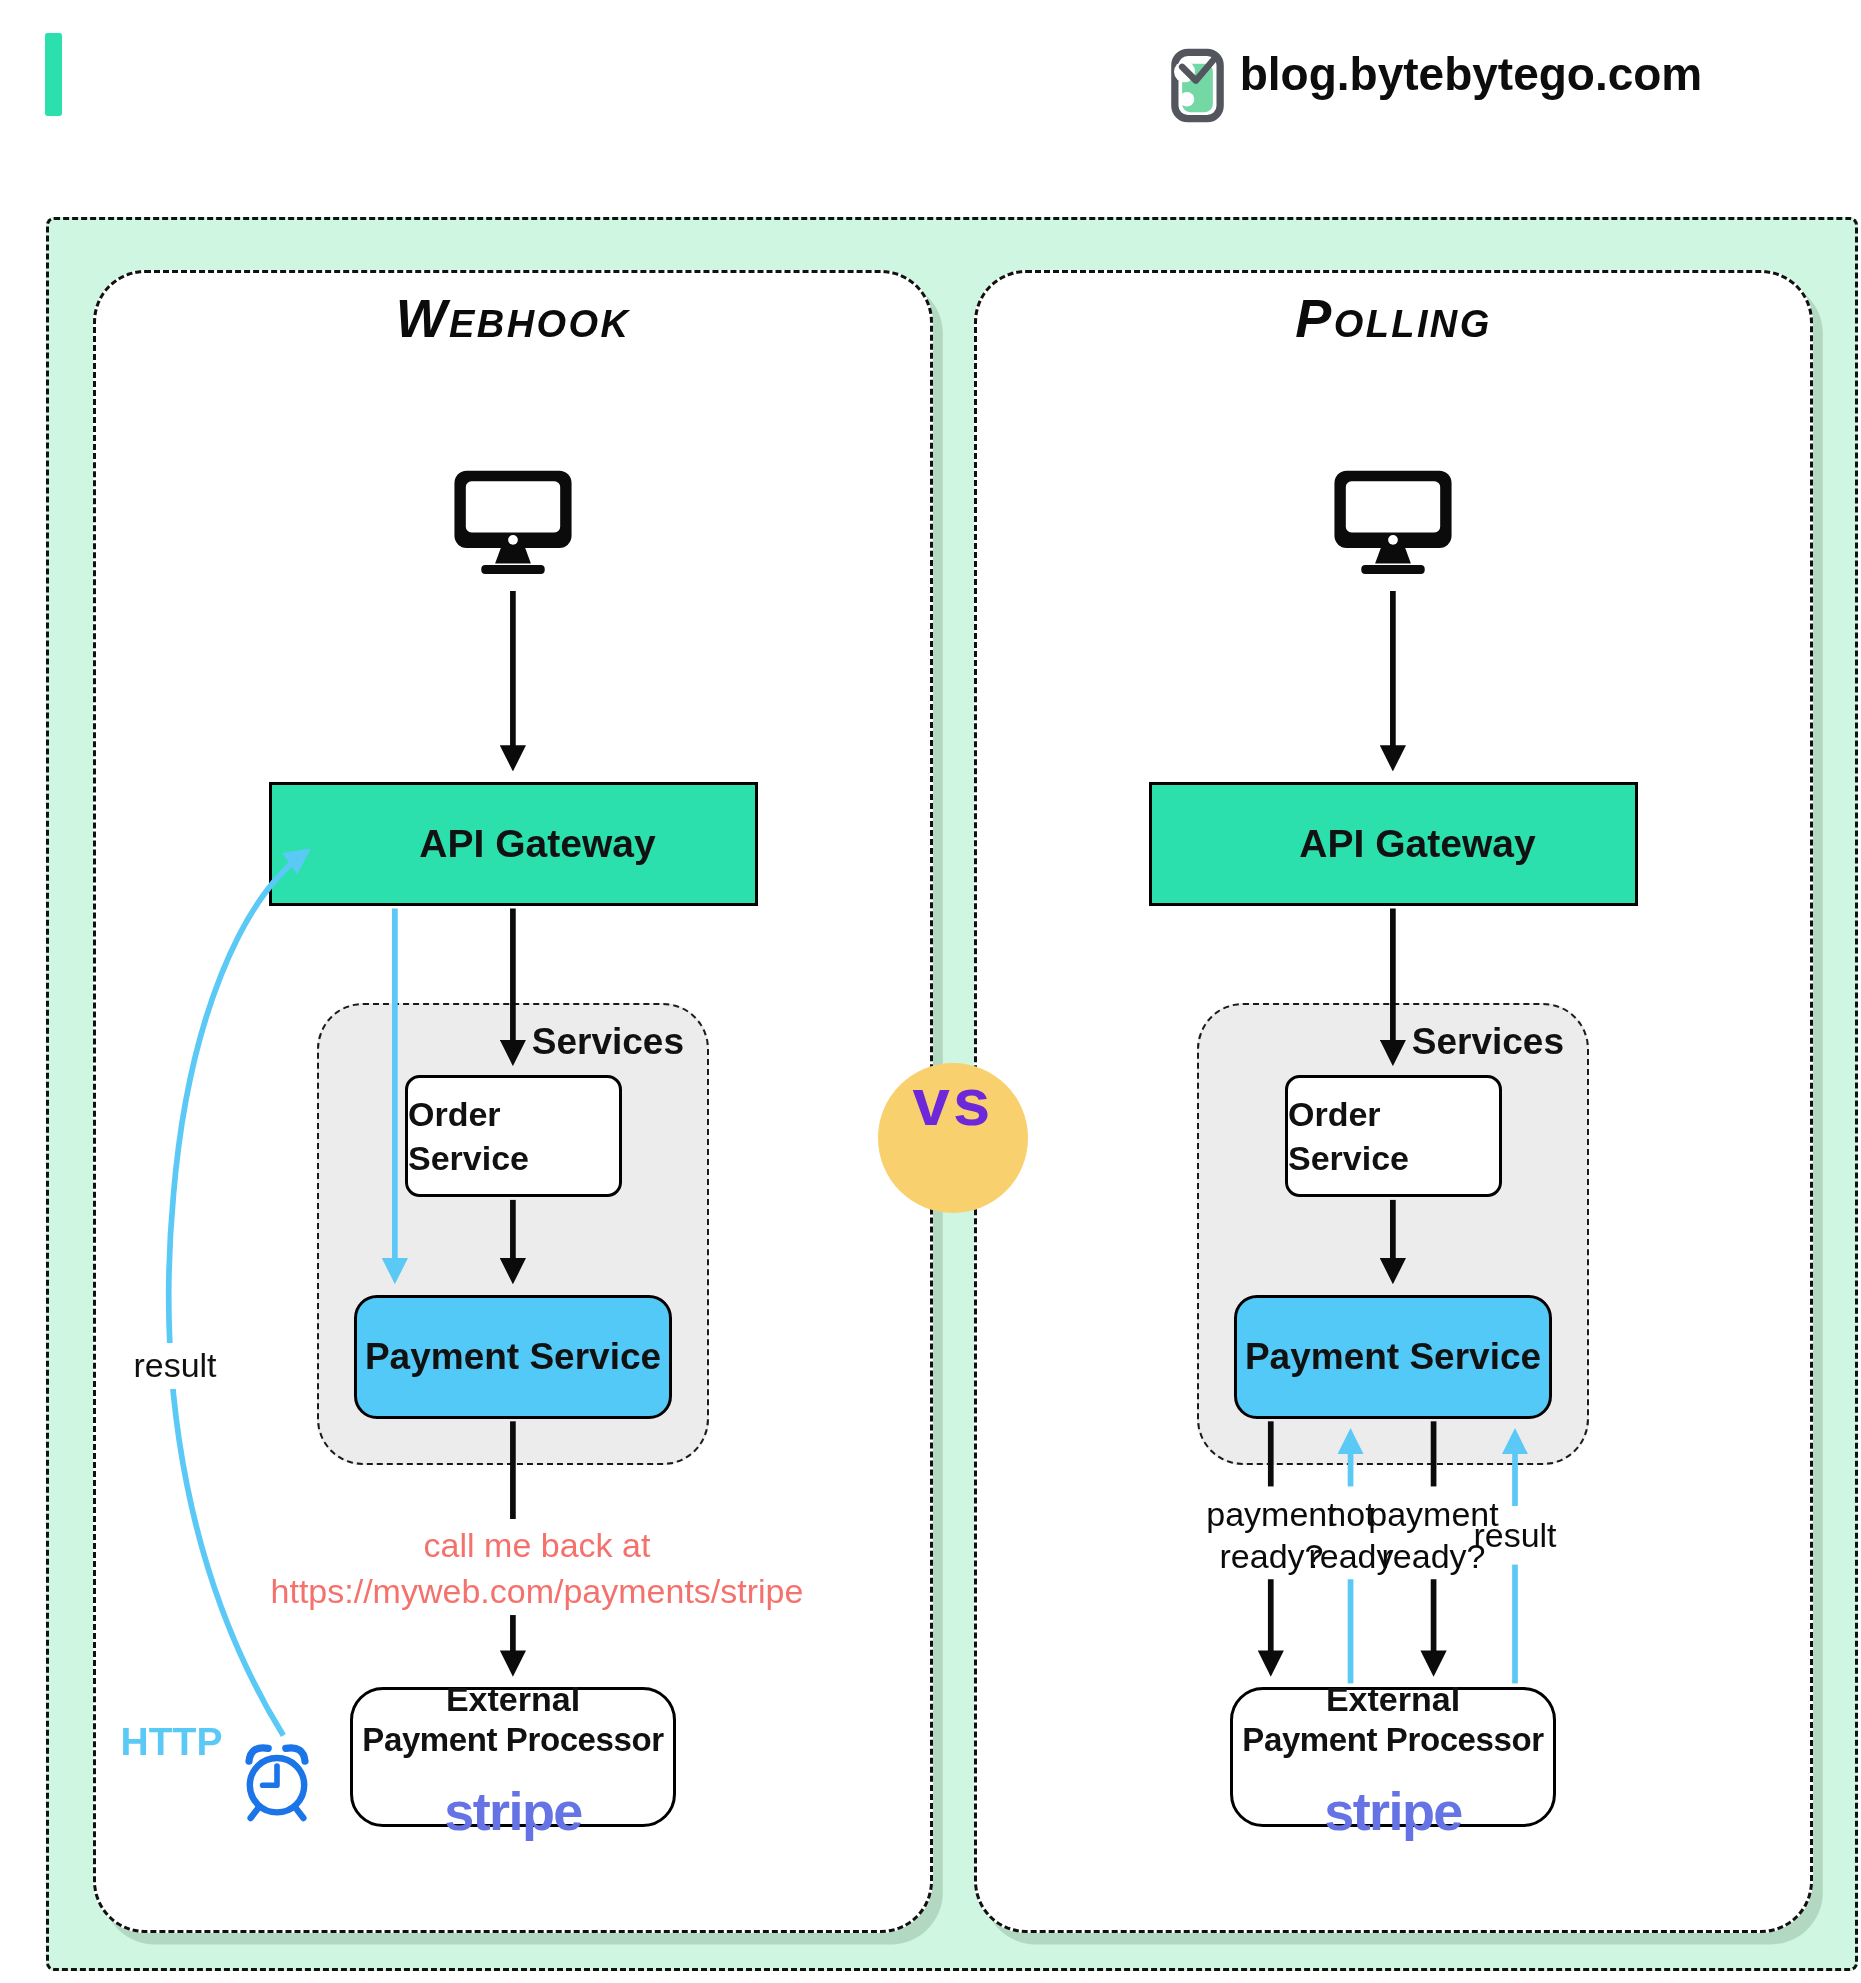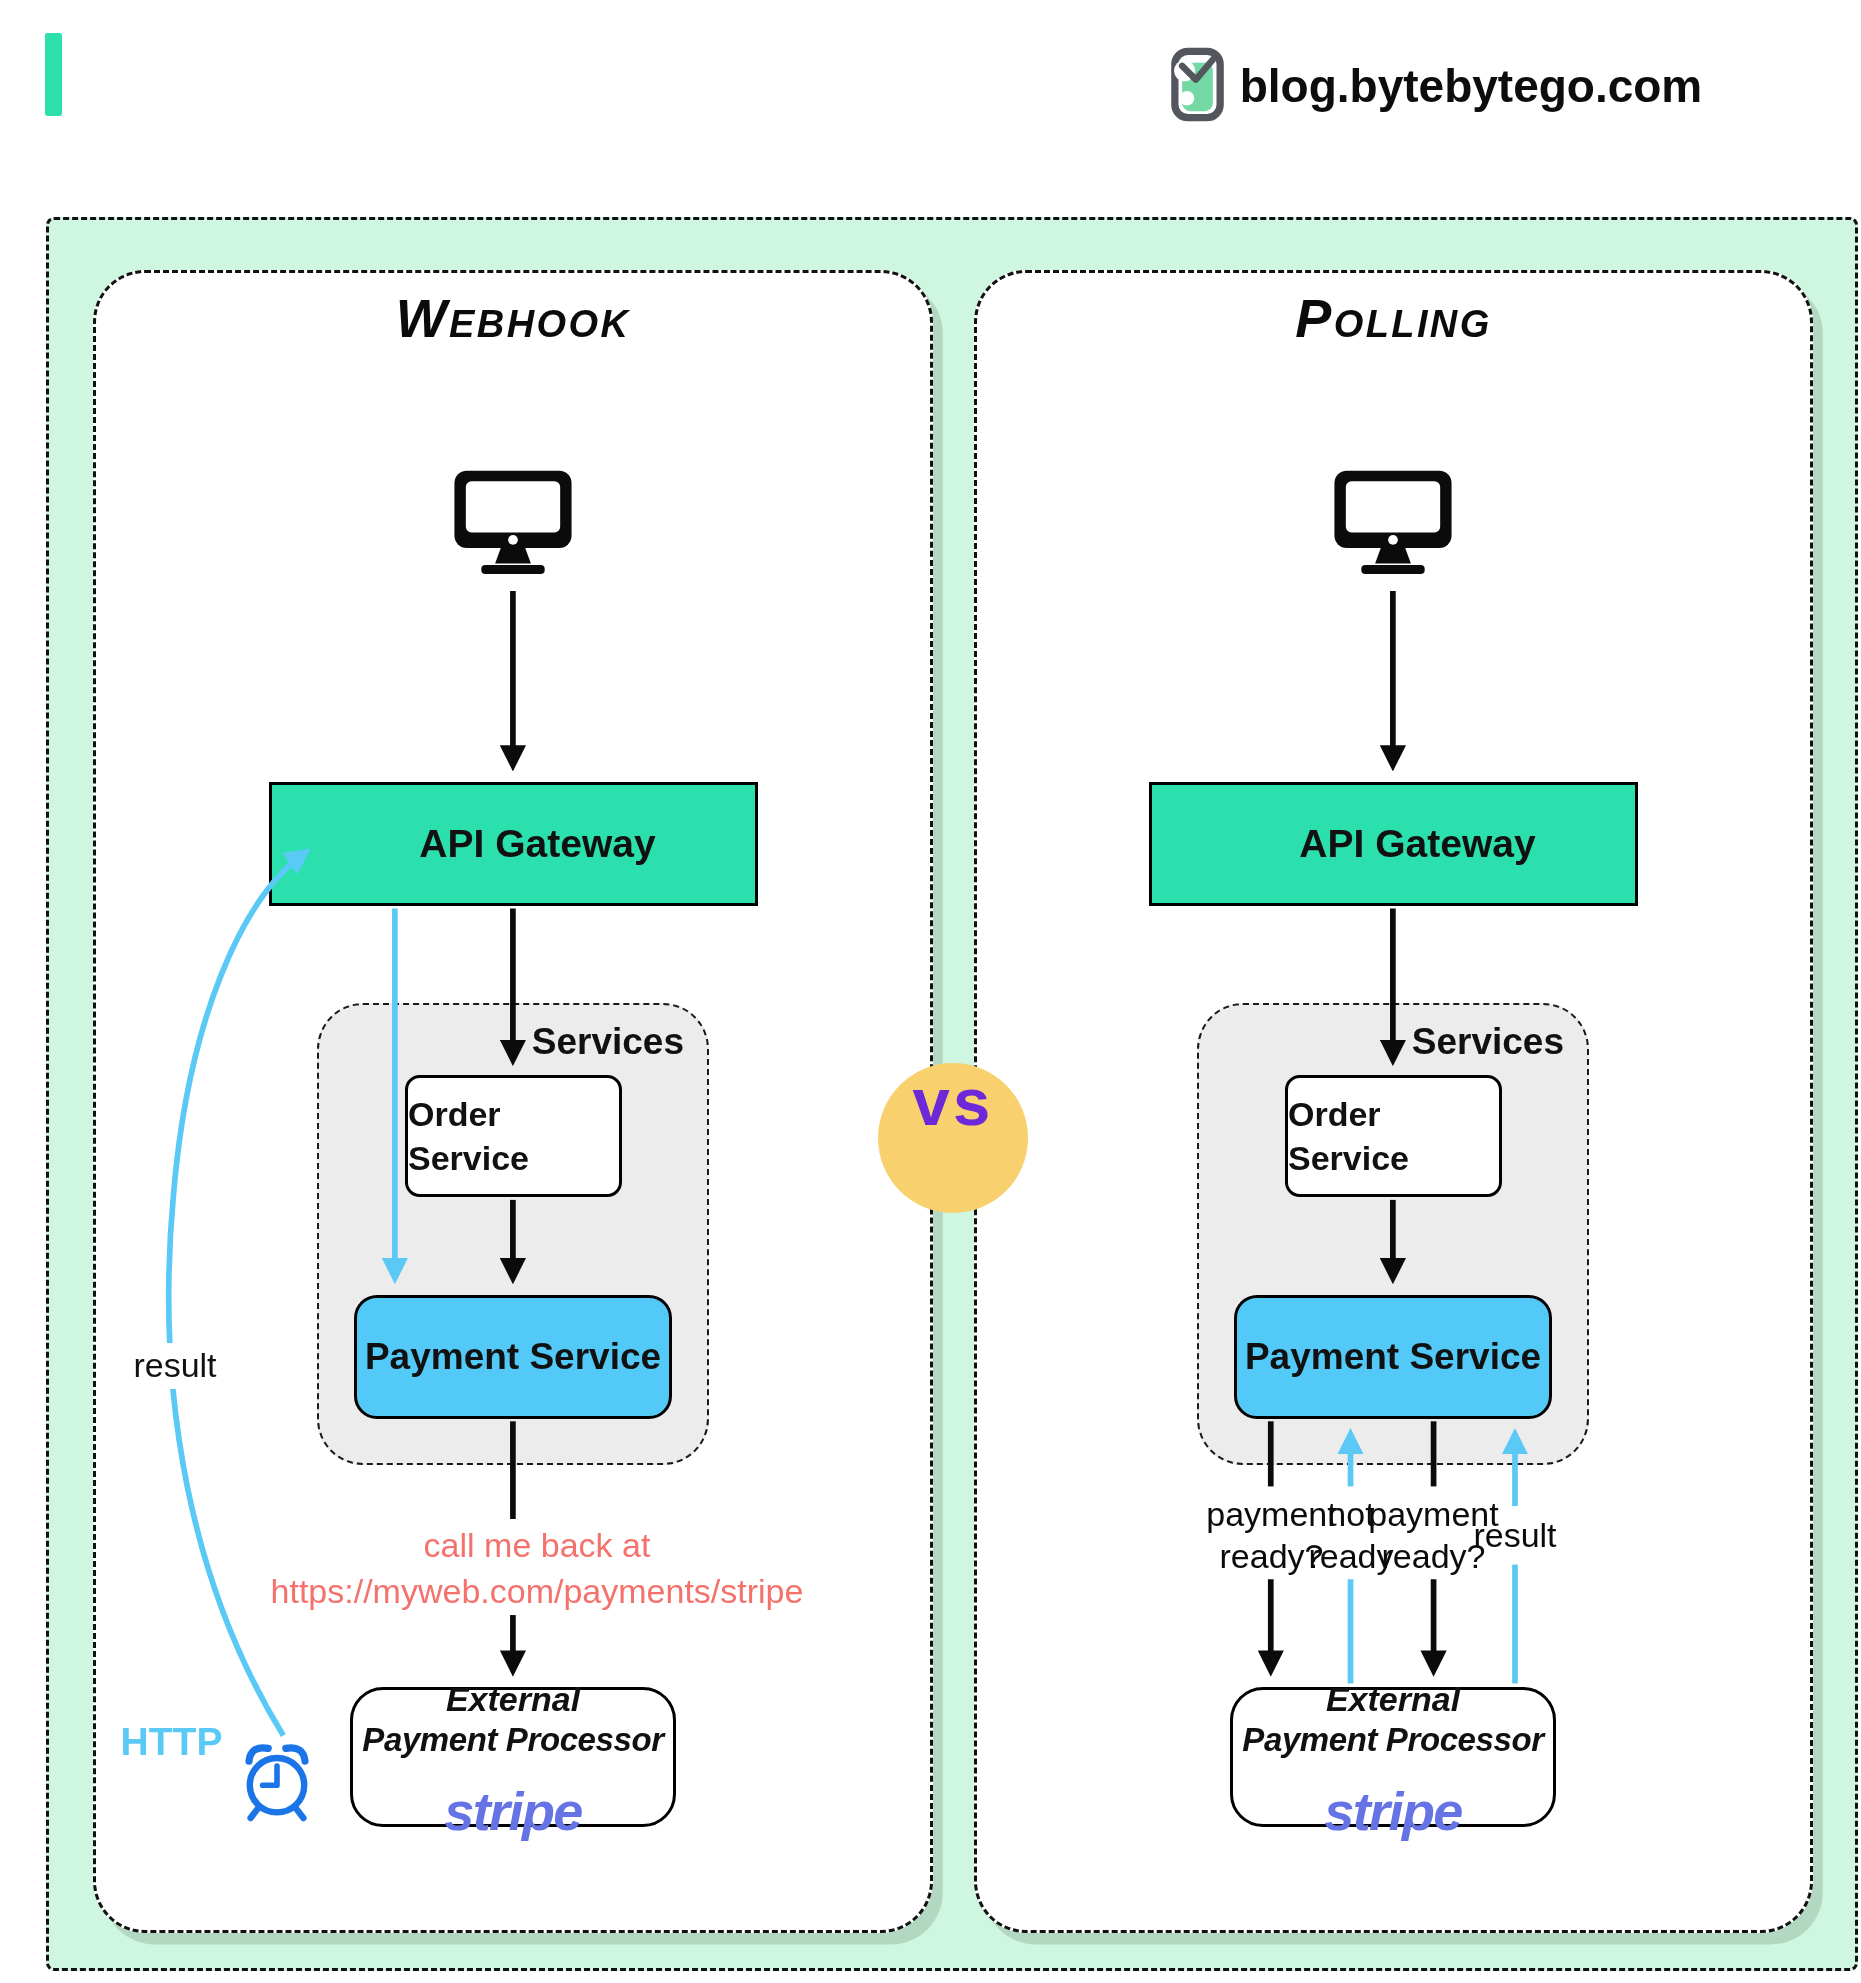--- a/index.html
+++ b/index.html
@@ -7,21 +7,21 @@
     --clock-blue:#1b74e8; --salmon:#f4716c; --stripe-purple:#6673e5;
     --services-gray:#ececec; --vs-yellow:#f8d06e; --ink:#111111;
   }
   *{box-sizing:border-box; margin:0; padding:0;}
   body{background:#ffffff; font-family:"Liberation Sans", sans-serif; color:var(--ink);}
   #canvas{position:relative; width:1861px; height:1983px; background:#ffffff; overflow:hidden;}
 
   
   .accent-bar{position:absolute; left:45px; top:33px; width:17px; height:83px; background:var(--teal); border-radius:2.4px;}
   .page-title{position:absolute; left:83px; top:36px; font-size:65px; font-weight:800; letter-spacing:-1.6px; color:#0d0d0d;}
-  .site-badge{position:absolute; left:1170px; top:47px; height:78px; display:flex; align-items:center; gap:14.7px;}
+  .site-badge{position:absolute; left:1170px; top:47px; height:78px; display:flex; align-items:flex-start; gap:14.7px;}
   .site-text{font-size:46px; font-weight:700; letter-spacing:0px; color:#0d0d0d;}
 
   
   .outer-box{position:absolute; left:46px; top:217px; width:1812px; height:1754px;
     background:var(--mint); border:3.3px dashed #111; border-radius:8.1px;}
 
   
   .panel{position:absolute; top:270px; height:1663px; background:#ffffff;
     border:3.3px dashed #111; border-radius:52px;
     box-shadow:9.8px 11.4px 0 rgba(141,180,156,.45);}
@@ -40,21 +40,21 @@
     border:2.4px dashed #1a1a1a; border-radius:46px;}
   .services-label{position:absolute; top:16.3px; right:23px; font-size:37px; font-weight:700;}
   .order{position:absolute; top:1075px; width:217px; height:122px; background:#fff;
     border:3.3px solid #000; border-radius:14.7px; display:flex; flex-direction:column;
     align-items:flex-start; justify-content:center; font-size:34px; font-weight:700; line-height:1.3;}
   .payment{position:absolute; top:1295px; width:318px; height:124px; background:var(--panel-blue);
     border:3.3px solid #000; border-radius:23px; display:flex; align-items:center; justify-content:center;
     font-size:37px; font-weight:700;}
   .external{position:absolute; top:1687px; width:326px; height:140px; background:#fff;
     border:3.3px solid #000; border-radius:33px; display:flex; flex-direction:column;
-    align-items:center; justify-content:center; padding-top:7px;font-style:italic;}
+    align-items:center; justify-content:center; padding-top:7px;}
   .external .l1{font-size:34px; font-weight:700; line-height:1.22;}
   .external .l2{font-size:33px; font-weight:700; letter-spacing:-0.4px; line-height:1.22;}
   .external .stripe{font-size:54px; font-weight:800; letter-spacing:-1.6px; color:var(--stripe-purple); margin-top:20px;}
 
   
   .webhook .apigw, .apigw.webhook{left:269px;}
   .apigw.polling{left:1149px;}
   .services.webhook{left:317px;}
   .services.polling{left:1197px;}
   .order.webhook{left:405px;}

